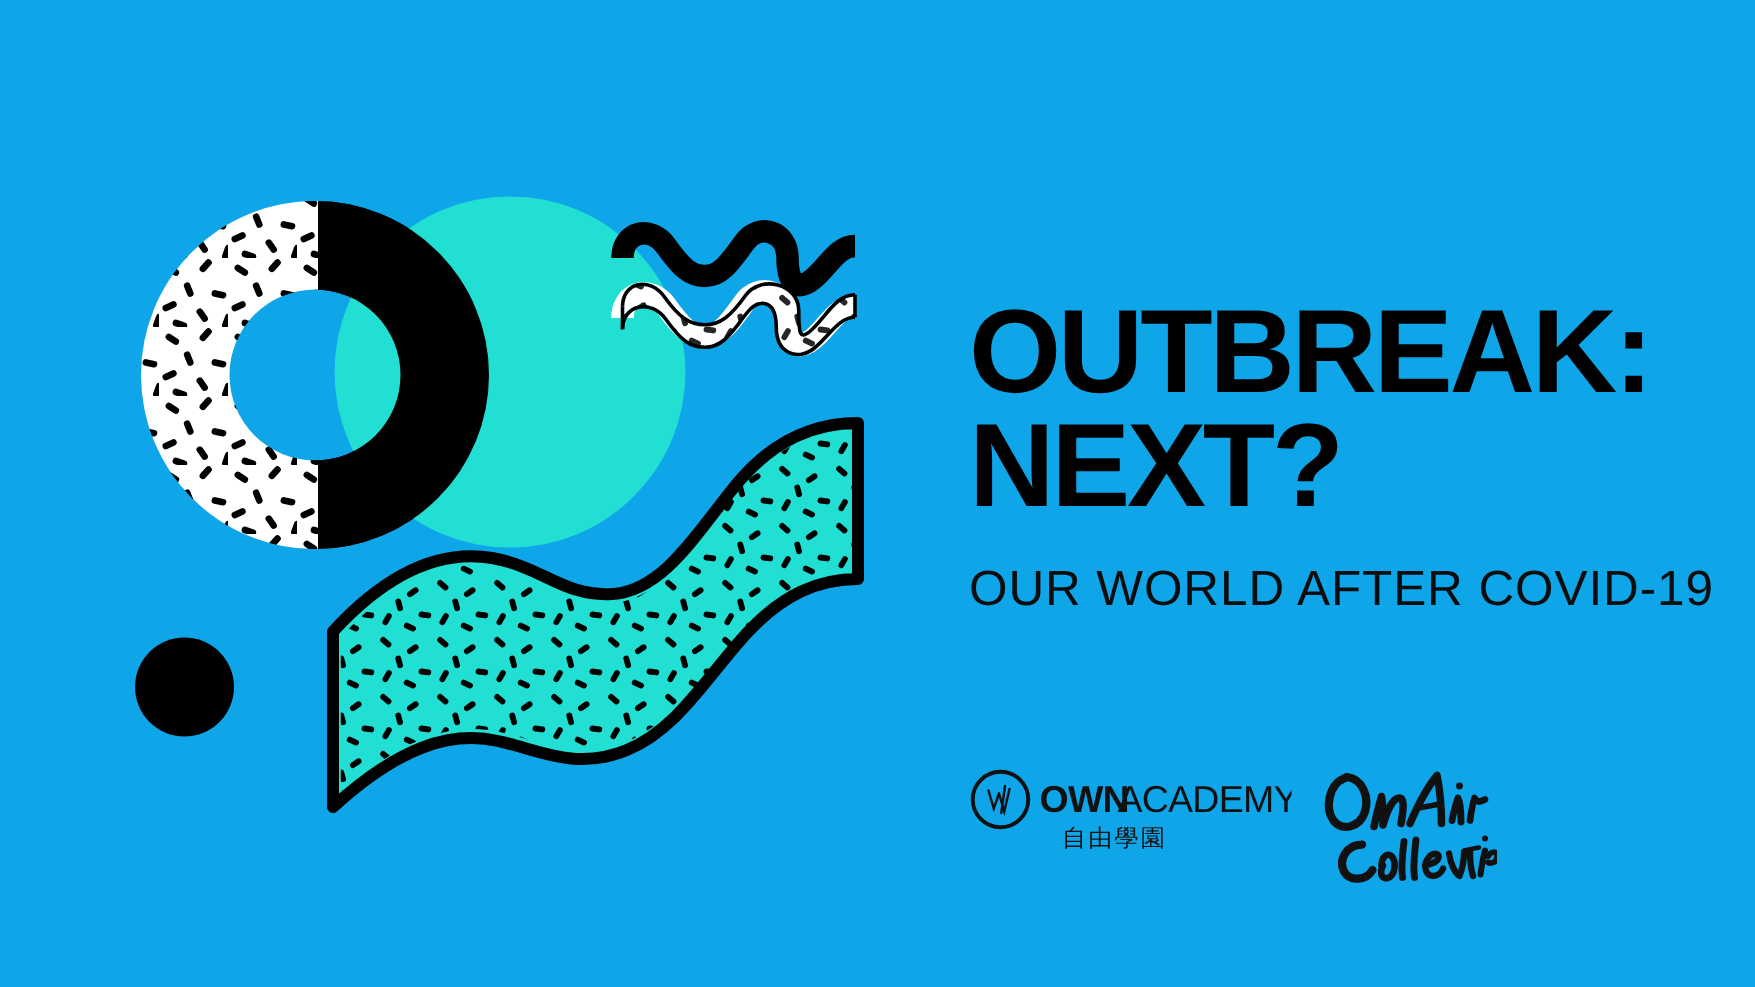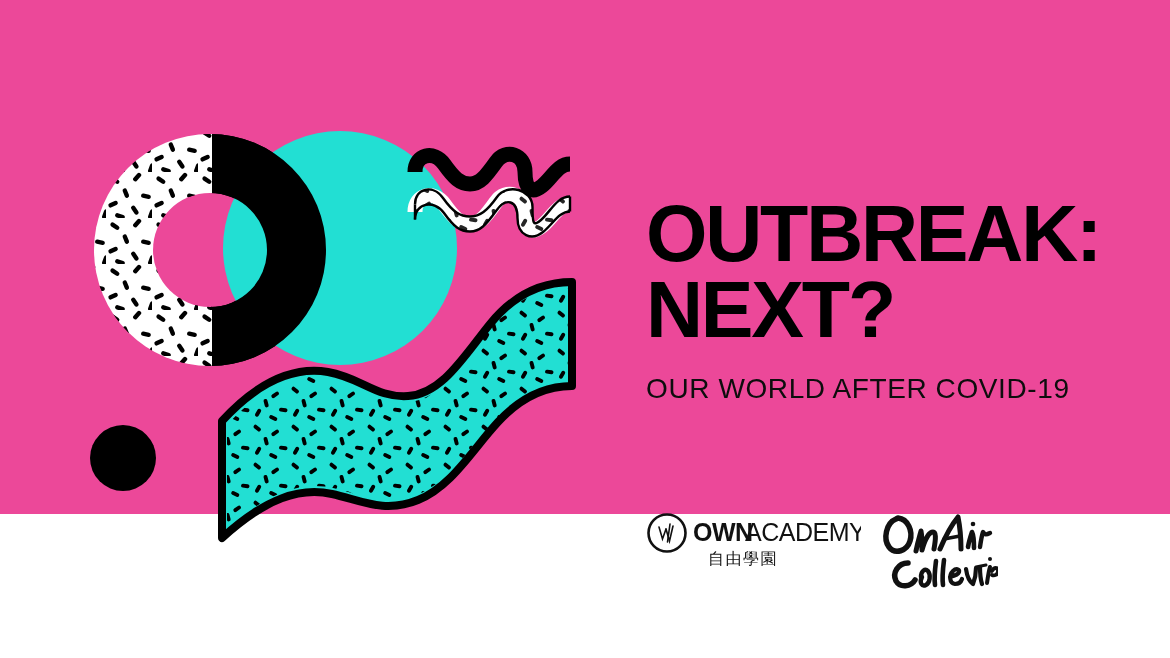--- a/index.html
+++ b/index.html
@@ -13,22 +13,22 @@
     position: relative;
     overflow: hidden;
     font-family: "Liberation Sans", sans-serif;
     -webkit-font-smoothing: antialiased;
   }
 
   #poster {
     position: absolute;
     left: 0; top: 0;
     width: 1170px;
-    height: 514px;
-    background: #ec4899;
+    height: 658px;
+    background: #0ea5e9;
   }
 
   
   #graphic {
     position: absolute;
     left: 60px;
     top: 80px;
     width: 560px;
     height: 510px;
   }
@@ -51,21 +51,21 @@
     color: #000000;
     margin: 0;
     white-space: nowrap;
     transform: scaleX(1.0);
     transform-origin: left top;
   }
 
   .subhead {
     font-family: "Liberation Sans", sans-serif;
     font-weight: normal;
-    font-size: 28px;
+    font-size: 33px;
     letter-spacing: 0.6px;
     color: #0d0d0d;
     margin: 0;
     padding-top: 25px;
     white-space: nowrap;
   }
 
   
   #logo-row {
     position: absolute;

